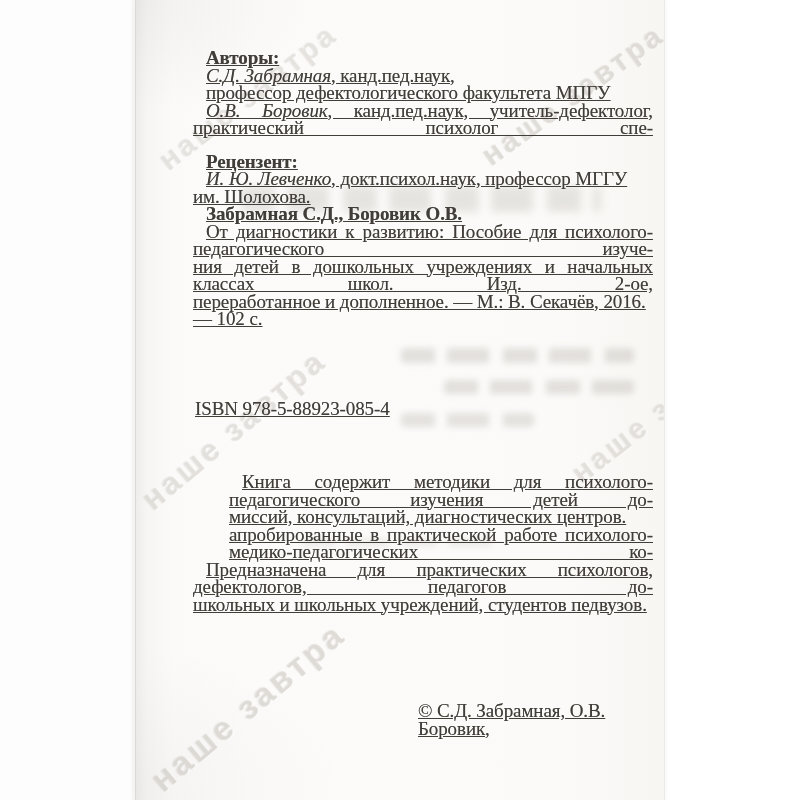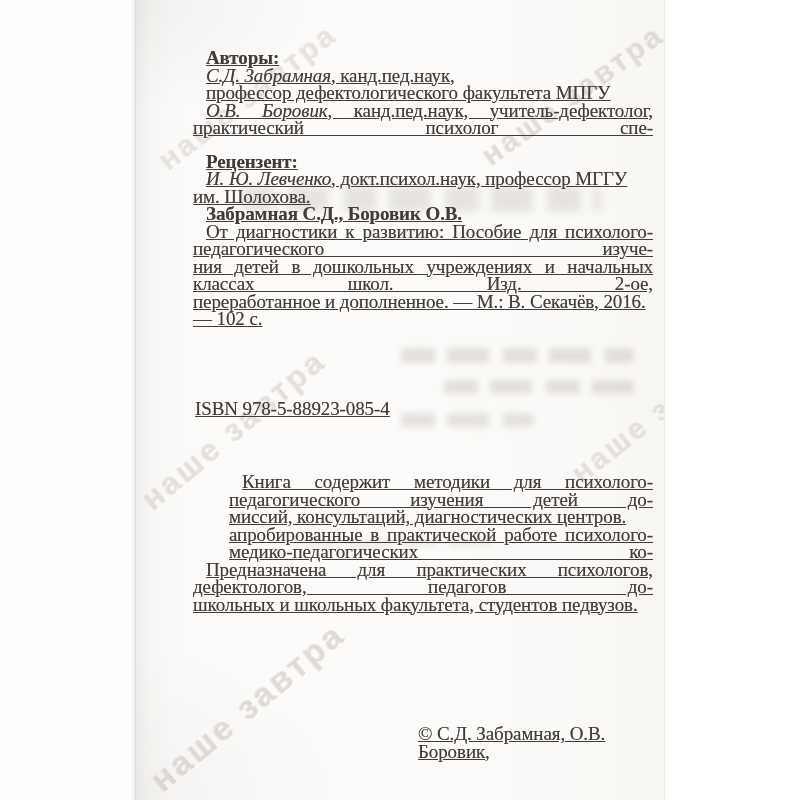--- a/index.html
+++ b/index.html
@@ -61,21 +61,21 @@
   }
   .ln { min-height:17.5px; }
   .just { text-align:justify; text-align-last:justify; }
   .ind { text-indent:13px; }
   .b { font-weight:bold; }
   .i { font-style:italic; }
   .reviewer-block { margin-top:16px; }
   .biblio-block { }
   .isbn-line { margin-top:72px; margin-left:2px; }
   .annotation-block { margin-top:56px;margin-left:36px; }
-  .copyright-block { margin-top:112px; margin-left:225px; }
+  .copyright-block { margin-top:89px; margin-left:225px; }
 </style>
 </head>
 <body>
 
 <div class="scan-bed">
   <div class="page">
 
     <div class="wm wm1">наше завтра</div>
     <div class="wm wm2">наше завтра</div>
     <div class="wm wm3">наше завтра</div>
@@ -109,21 +109,21 @@
 
       <div class="ln isbn-line">ISBN 978-5-88923-085-4</div>
 
       <div class="annotation-block">
         <div class="ln ind just">Книга содержит методики для психолого-педагогического изучения детей до-</div>
         <div class="ln">миссий, консультаций, диагностических центров.</div>
         <div class="ln just">апробированные в практической работе психолого-медико-педагогических ко-</div>
       </div>
       <div>
         <div class="ln ind just">Предназначена для практических психологов, дефектологов, педагогов до-</div>
-        <div class="ln">школьных и школьных факультета, студентов педвузов.</div>
+        <div class="ln">школьных и школьных учреждений, студентов педвузов.</div>
       </div>
 
       <div class="copyright-block">
         <div class="ln">© С.Д. Забрамная, О.В. Боровик,</div>
       </div>
 
     </div>
   </div>
 </div>
 

